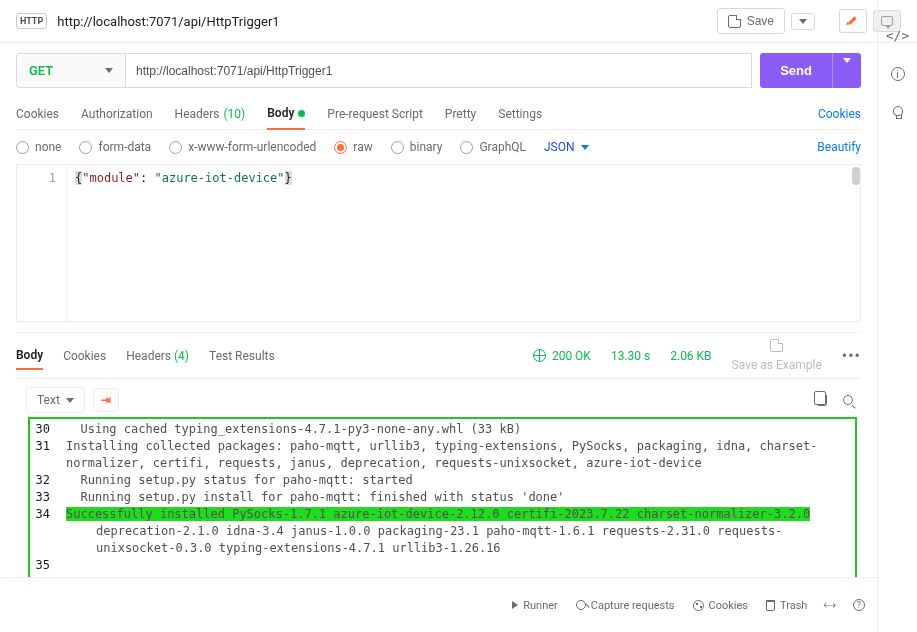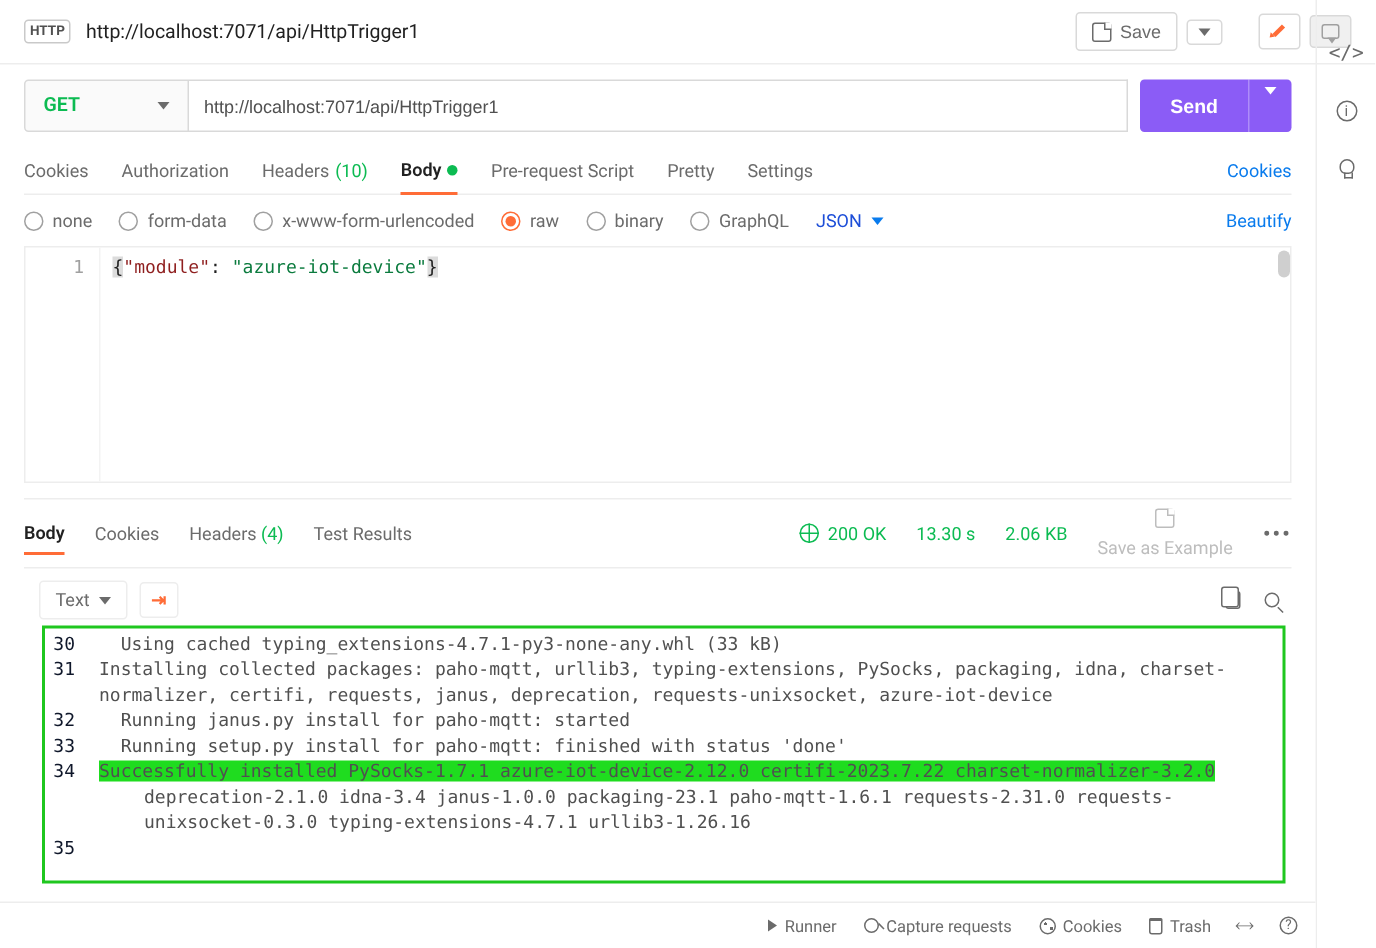--- a/index.html
+++ b/index.html
@@ -77,21 +77,21 @@
 
 .resp-body-wrap { position: relative; }
 .green-box { position: absolute; border: 2px solid #1fc71f; pointer-events: none; left: 12px; right: 4px; top: -4px; height: 172px; }
 .resp-body { font-family: Consolas, Menlo, monospace; font-size: 12px; color: #505050; padding-left: 4px; line-height: 17px; }
 .resp-line { display: flex; }
 .resp-gutter { width: 40px; text-align: right; color: #0f172a; padding-right: 10px; flex-shrink: 0; user-select: none; }
 .resp-text { flex: 1; white-space: pre-wrap; padding-left: 6px; }
 .resp-text.indent { padding-left: 36px; }
 .hl { background: #1fdc1f; }
 
-.bottom-bar { position: absolute; bottom: 0; left: 0; right: 40px; border-top: 1px solid #ededed; display: flex; align-items: center; justify-content: flex-end; gap: 18px; padding: 8px 12px; font-size: 11px; color: #6b6b6b; background: #fff; }
+.bottom-bar { position: absolute; bottom: 0; left: 0; right: 40px; border-top: 1px solid #ededed; display: flex; align-items: center; justify-content: flex-end; gap: 18px; padding: 20px 12px; font-size: 11px; color: #6b6b6b; background: #fff; }
 .bottom-item { display: inline-flex; align-items: center; gap: 5px; cursor: pointer; }
 .play-tri { width: 0; height: 0; border-top: 4px solid transparent; border-bottom: 4px solid transparent; border-left: 6px solid #6b6b6b; }
 .cap-icon { width: 10px; height: 10px; border: 1.2px solid #6b6b6b; border-radius: 50%; position: relative; }
 .cap-icon::after { content: ""; position: absolute; width: 5px; height: 1.2px; background: #6b6b6b; top: 4px; left: 8px; transform: rotate(45deg); }
 .cookie-icon { width: 11px; height: 11px; border: 1.2px solid #6b6b6b; border-radius: 50%; background: radial-gradient(circle at 3px 3px, #6b6b6b 1px, transparent 1px), radial-gradient(circle at 7px 6px, #6b6b6b 1px, transparent 1px); }
 .trash-icon { width: 9px; height: 11px; border: 1.2px solid #6b6b6b; border-top: 2px solid #6b6b6b; border-radius: 1px 1px 2px 2px; }
 .expand-icon { display: inline-block; transform: rotate(45deg); font-size: 12px; }
 .q-circle { width: 12px; height: 12px; border: 1.2px solid #6b6b6b; border-radius: 50%; display: inline-flex; align-items: center; justify-content: center; font-size: 9px; }
 
 .pencil-icon { display: inline-block; width: 12px; height: 12px; position: relative; }
@@ -257,21 +257,21 @@
         <div class="resp-line">
           <div class="resp-gutter">30</div>
           <div class="resp-text">  Using cached typing_extensions-4.7.1-py3-none-any.whl (33 kB)</div>
         </div>
         <div class="resp-line">
           <div class="resp-gutter">31</div>
           <div class="resp-text">Installing collected packages: paho-mqtt, urllib3, typing-extensions, PySocks, packaging, idna, charset-normalizer, certifi, requests, janus, deprecation, requests-unixsocket, azure-iot-device</div>
         </div>
         <div class="resp-line">
           <div class="resp-gutter">32</div>
-          <div class="resp-text">  Running janus.py install for paho-mqtt: started</div>
+          <div class="resp-text">  Running setup.py status for paho-mqtt: started</div>
         </div>
         <div class="resp-line">
           <div class="resp-gutter">33</div>
           <div class="resp-text">  Running setup.py install for paho-mqtt: finished with status 'done'</div>
         </div>
         <div class="resp-line">
           <div class="resp-gutter">34</div>
           <div class="resp-text"><span class="hl">Successfully installed PySocks-1.7.1 azure-iot-device-2.12.0 certifi-2023.7.22 charset-normalizer-3.2.0</span></div>
         </div>
         <div class="resp-line">

